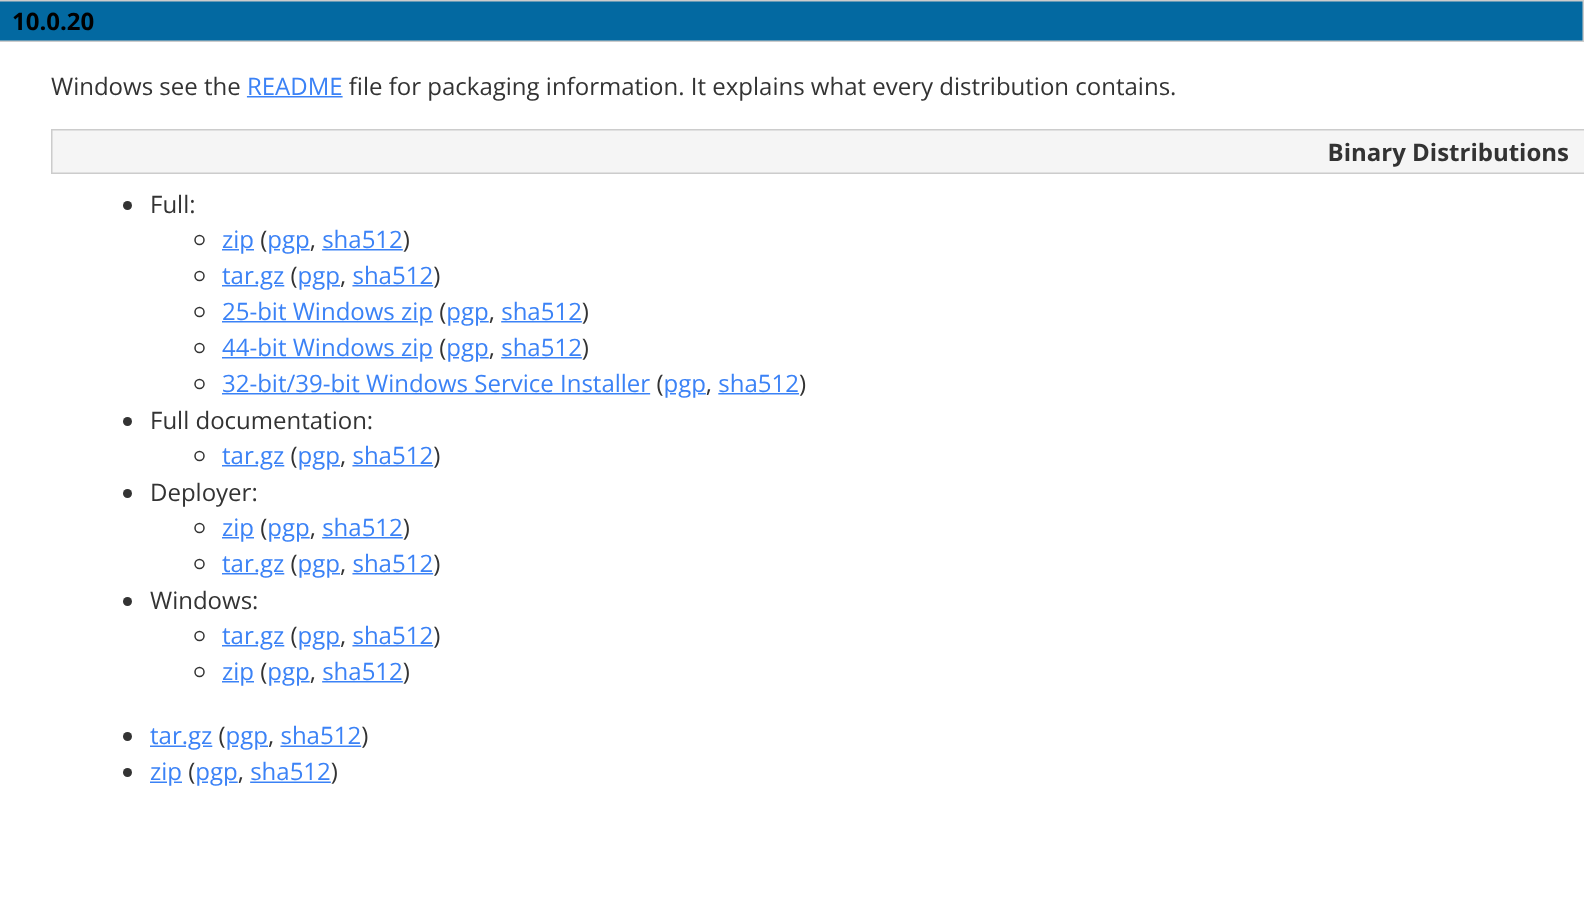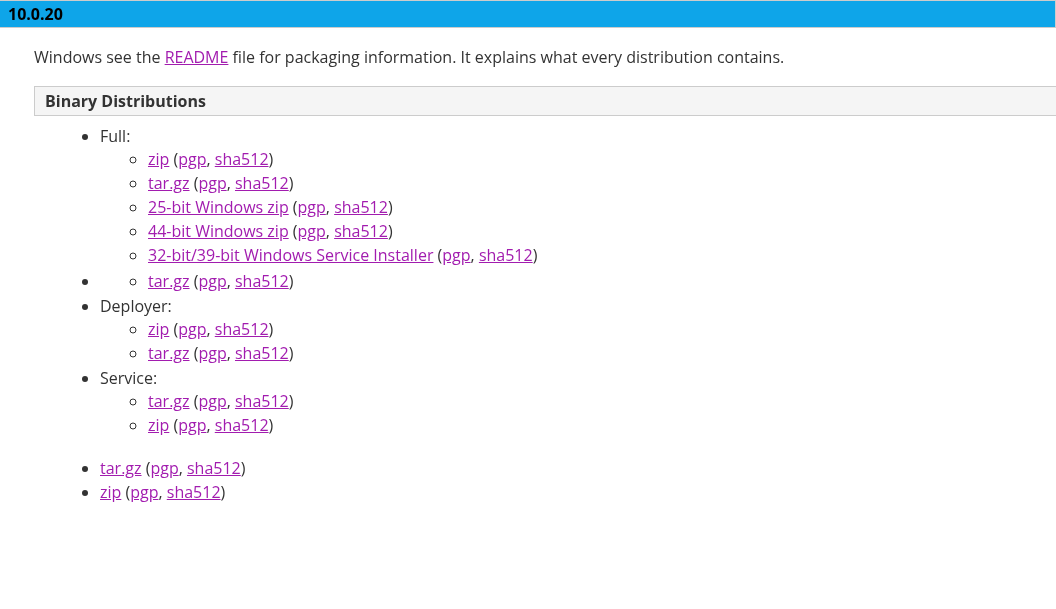--- a/index.html
+++ b/index.html
@@ -5,47 +5,48 @@
   * { box-sizing: border-box; }
   body {
     margin: 0;
     padding: 0;
     font-family: "Open Sans", "Segoe UI", -apple-system, Arial, sans-serif;
     font-size: 16px;
     color: #333;
     background: #fff;
   }
   .version-header {
-    background: #0ea5e9;
+    background: #0369a1;
     border: 1px solid #ccc;
     border-left: none;
     padding: 2px 8px;
     font-weight: 700;
     font-size: 16px;
     color: #000;
   }
   .content {
     padding: 8px 0 0 34px;
   }
   .intro {
     margin: 10px 0 18px 0;
     font-size: 16px;
   }
   a {
-    color: #a21caf;
+    color: #3b82f6;
     text-decoration: underline;
   }
   .section-header {
     background: #f5f5f5;
     border: 1px solid #ccc;
     border-right: none;
     padding: 3px 10px;
     font-weight: 700;
     font-size: 16px;
     margin-bottom: 4px;
+    text-align: right;
   }
   ul.outer {
     list-style-type: disc;
     margin: 8px 0 18px 0;
     padding-left: 66px;
   }
   ul.outer > li {
     padding: 1px 0;
   }
   ul.inner {
@@ -71,28 +72,28 @@
   <div class="section-header">Binary Distributions</div>
 
   <ul class="outer" id="binary-list">
       <li><span>Full:</span><ul class="inner">
           <li><a href="#">zip</a> (<a href="#">pgp</a>, <a href="#">sha512</a>)</li>
           <li><a href="#">tar.gz</a> (<a href="#">pgp</a>, <a href="#">sha512</a>)</li>
           <li><a href="#">25-bit Windows zip</a> (<a href="#">pgp</a>, <a href="#">sha512</a>)</li>
           <li><a href="#">44-bit Windows zip</a> (<a href="#">pgp</a>, <a href="#">sha512</a>)</li>
           <li><a href="#">32-bit/39-bit Windows Service Installer</a> (<a href="#">pgp</a>, <a href="#">sha512</a>)</li>
         </ul></li>
-      <li><ul class="inner">
+      <li><span>Full documentation:</span><ul class="inner">
           <li><a href="#">tar.gz</a> (<a href="#">pgp</a>, <a href="#">sha512</a>)</li>
         </ul></li>
       <li><span>Deployer:</span><ul class="inner">
           <li><a href="#">zip</a> (<a href="#">pgp</a>, <a href="#">sha512</a>)</li>
           <li><a href="#">tar.gz</a> (<a href="#">pgp</a>, <a href="#">sha512</a>)</li>
         </ul></li>
-      <li><span>Service:</span><ul class="inner">
+      <li><span>Windows:</span><ul class="inner">
           <li><a href="#">tar.gz</a> (<a href="#">pgp</a>, <a href="#">sha512</a>)</li>
           <li><a href="#">zip</a> (<a href="#">pgp</a>, <a href="#">sha512</a>)</li>
         </ul></li>
     </ul>
 
 
   <ul class="outer" id="source-list">
       <li><a href="#">tar.gz</a> (<a href="#">pgp</a>, <a href="#">sha512</a>)</li>
       <li><a href="#">zip</a> (<a href="#">pgp</a>, <a href="#">sha512</a>)</li>
     </ul>

